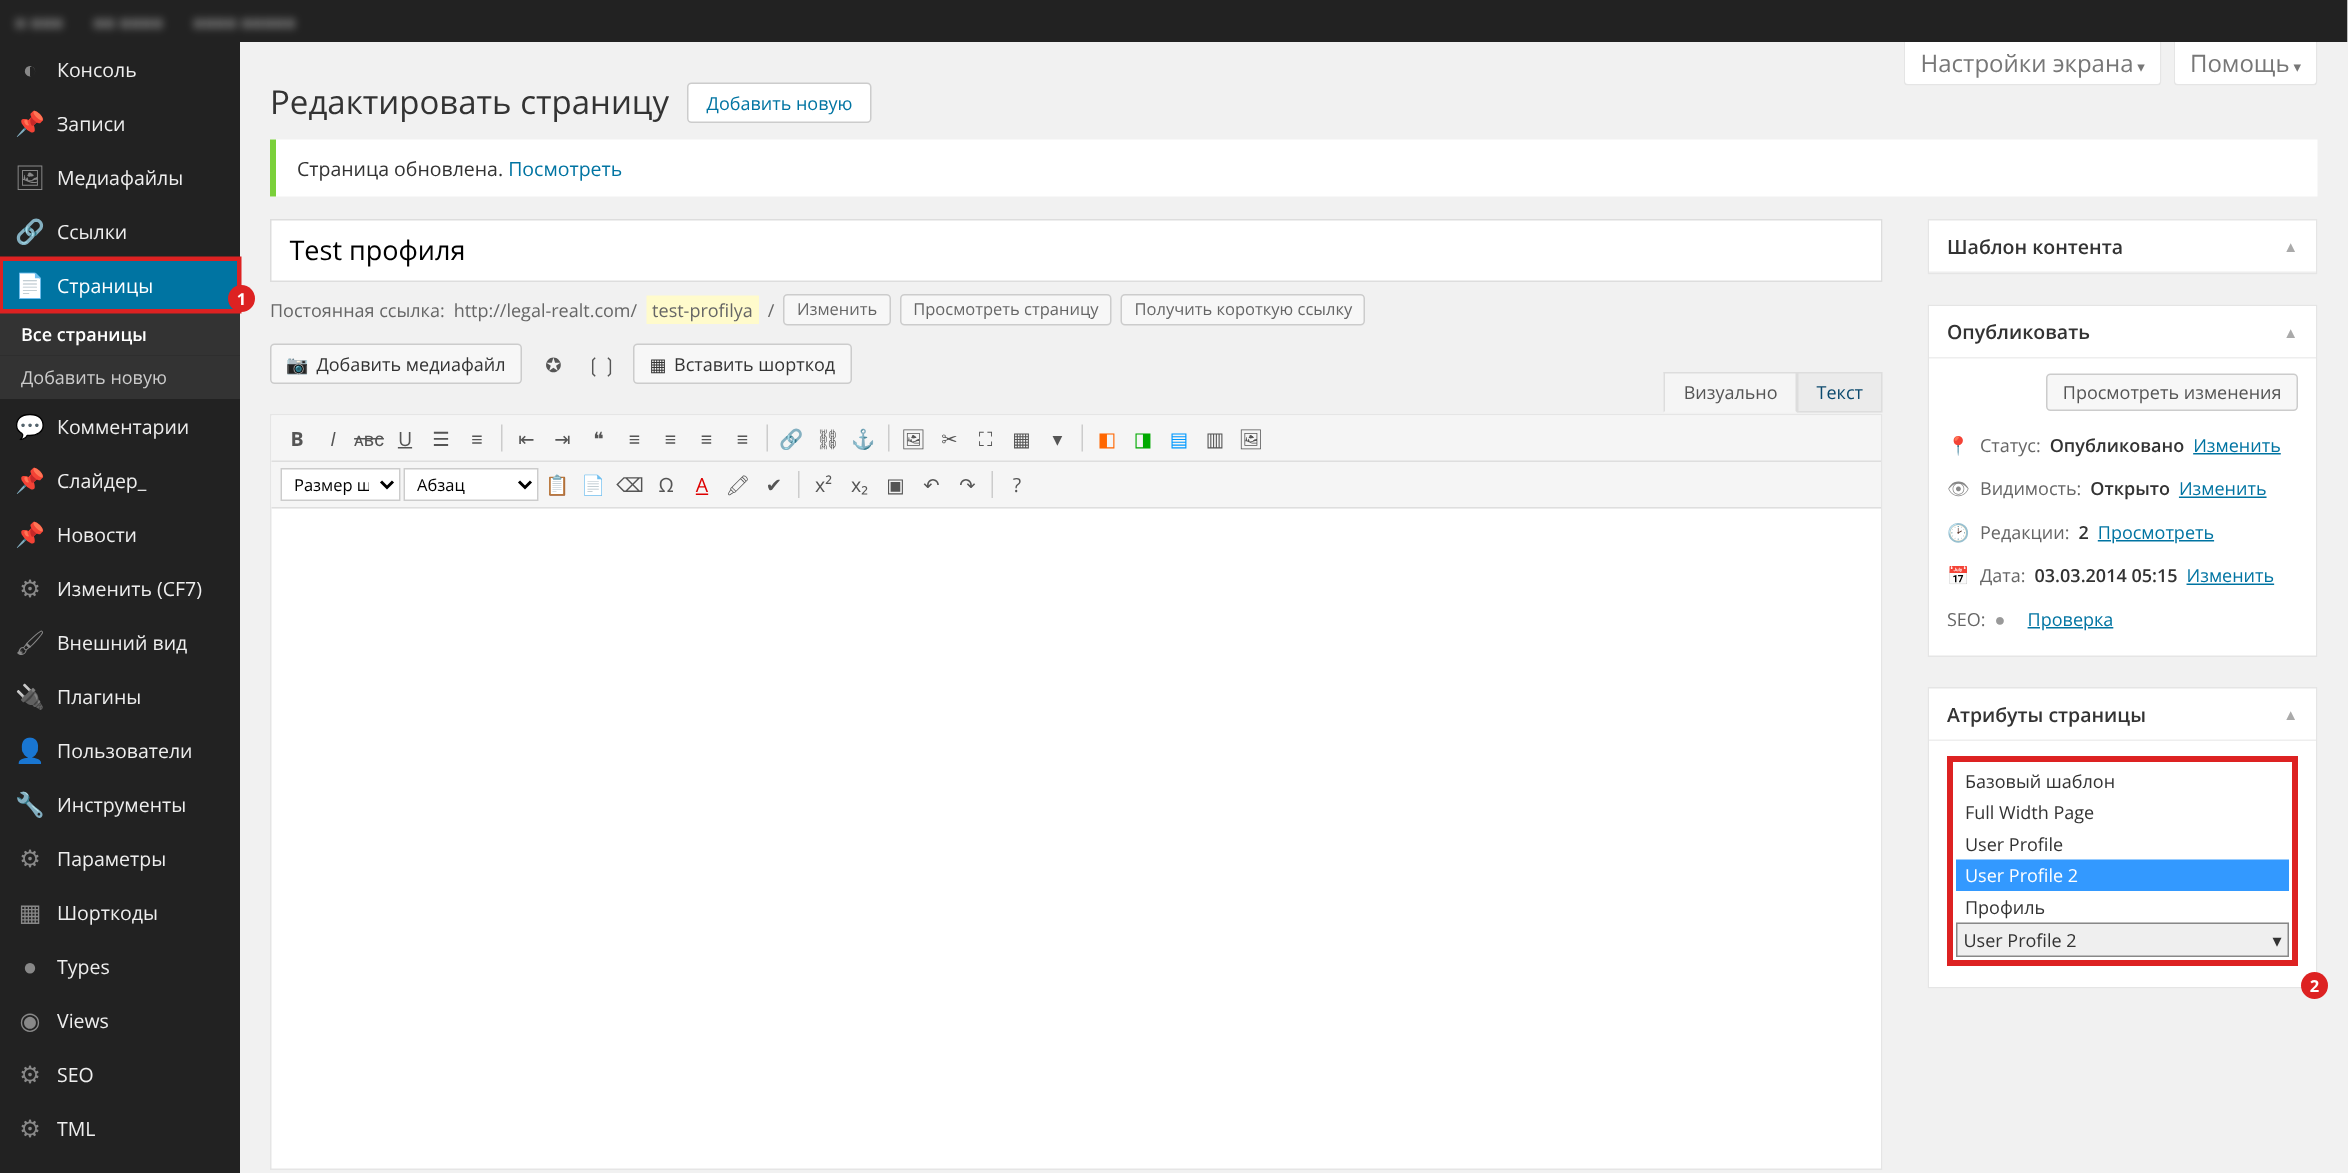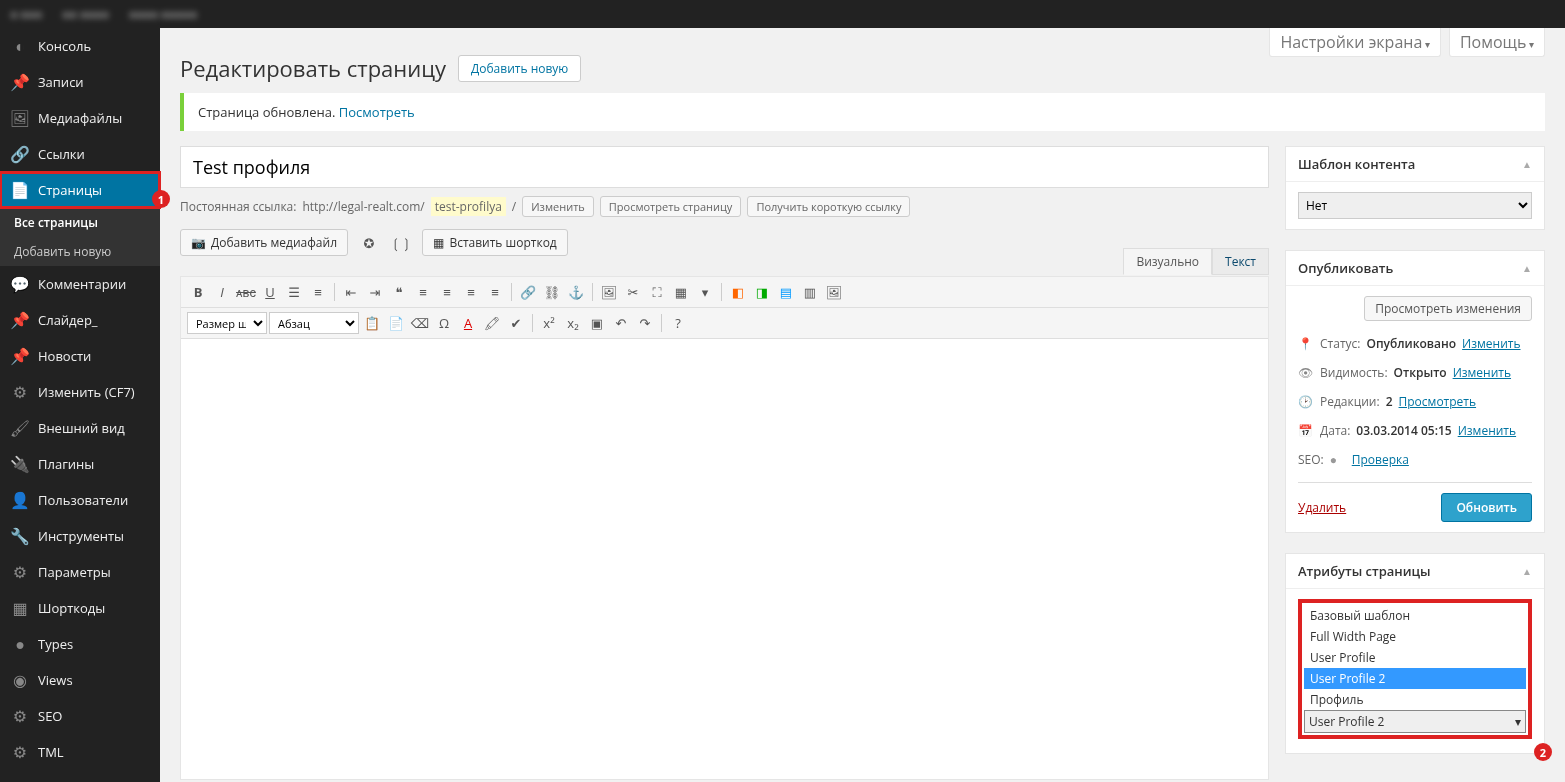--- a/index.html
+++ b/index.html
@@ -20,21 +20,21 @@
 .screen-meta { position: absolute; top: 0; right: 20px; display: flex; gap: 8px; }
 .screen-tab { background: #fff; border: 1px solid #e5e5e5; border-top: none; padding: 3px 10px; font-size: 16px; color: #777; cursor: pointer; border-radius: 0 0 3px 3px; }
 .screen-tab::after { content: " ▾"; font-size: 10px; }
 .page-head { display: flex; align-items: center; gap: 12px; margin: 15px 0 10px; }
 .page-head h1 { font-size: 22px; font-weight: 400; color: #333; }
 .btn { display: inline-block; border: 1px solid #ccc; background: #f7f7f7; padding: 3px 10px; border-radius: 3px; cursor: pointer; color: #555; font-size: 12px; }
 .btn-link { background: #fff; border: 1px solid #ccc; color: #0074a2; padding: 4px 12px; }
 .btn-primary { background: #2ea2cc; border: 1px solid #0074a2; color: #fff; padding: 5px 14px; font-weight: 600; }
 .notice { background: #fff; border-left: 4px solid #7ad03a; padding: 10px 14px; margin-bottom: 15px; font-size: 13px; }
 .notice a { color: #0074a2; text-decoration: none; }
-.two-col { display: flex; gap: 16px; align-items: flex-start; }
+.two-col { display: flex; gap: 30px; align-items: flex-start; }
 .col-main { flex: 1; }
 .col-side { width: 260px; flex-shrink: 0; }
 .title-input { width: 100%; padding: 8px 12px; font-size: 18px; border: 1px solid #ddd; background: #fff; outline: none; }
 .permalink { margin: 8px 0 12px; font-size: 12px; color: #666; display: flex; align-items: center; gap: 6px; flex-wrap: wrap; }
 .permalink .slug { background: #fffbcc; padding: 1px 4px; }
 .permalink .small-btn { border: 1px solid #ccc; background: #f7f7f7; padding: 2px 8px; border-radius: 3px; font-size: 11px; cursor: pointer; }
 .media-row { display: flex; align-items: center; gap: 10px; margin-bottom: 8px; }
 .media-btn { border: 1px solid #ccc; background: #f7f7f7; padding: 4px 10px; border-radius: 3px; cursor: pointer; font-size: 12px; display: flex; align-items: center; gap: 5px; }
 .editor-wrap { background: #fff; border: 1px solid #e5e5e5; position: relative; }
 .editor-tabs { position: absolute; top: -28px; right: 0; display: flex; }
@@ -273,23 +273,20 @@
           </div>
         </div>
       </div>
 
       <div class="col-side">
         <div class="metabox">
           <div class="metabox-head">
             <h3>Шаблон контента</h3>
             <span class="toggle">▲</span>
           </div>
-          <div class="metabox-body">
-            <select class="template-select"><option>Нет</option></select>
-          </div>
         </div>
 
         <div class="metabox">
           <div class="metabox-head">
             <h3>Опубликовать</h3>
             <span class="toggle">▲</span>
           </div>
           <div class="metabox-body">
             <div class="clearfix">
                 <span class="btn right-top-btn">Просмотреть изменения</span>
@@ -316,24 +313,20 @@
                 <span class="ico">📅</span>
                 <span>Дата:</span> 
                 <span class="val">03.03.2014 05:15</span> 
                 <a href="#">Изменить</a>
               </div>
             <div class="pub-row">
                 <span>SEO:</span> 
                 <span class="ico" style="color:#999">●</span> 
                 <a href="#">Проверка</a>
               </div>
-            <div class="pub-actions">
-              <span class="del-link">Удалить</span>
-              <span class="btn btn-primary">Обновить</span>
-            </div>
           </div>
         </div>
 
         <div class="metabox attr-box">
           <div class="metabox-head">
             <h3>Атрибуты страницы</h3>
             <span class="toggle">▲</span>
           </div>
           <div class="metabox-body">
             <div class="attr-outline">

